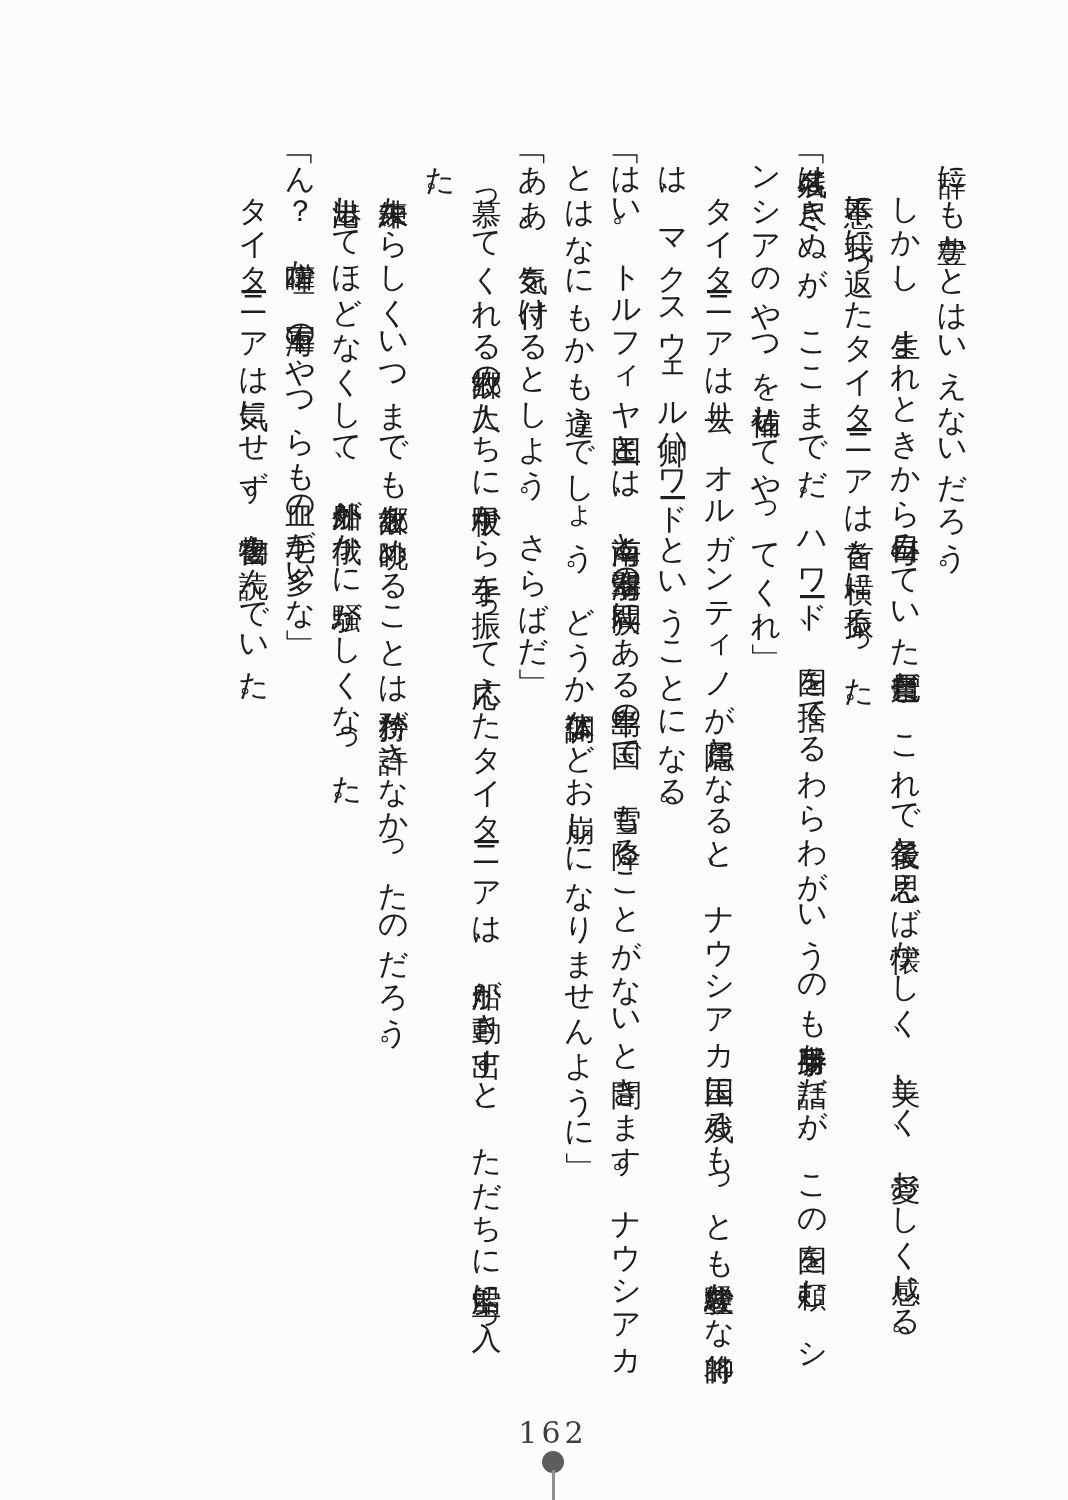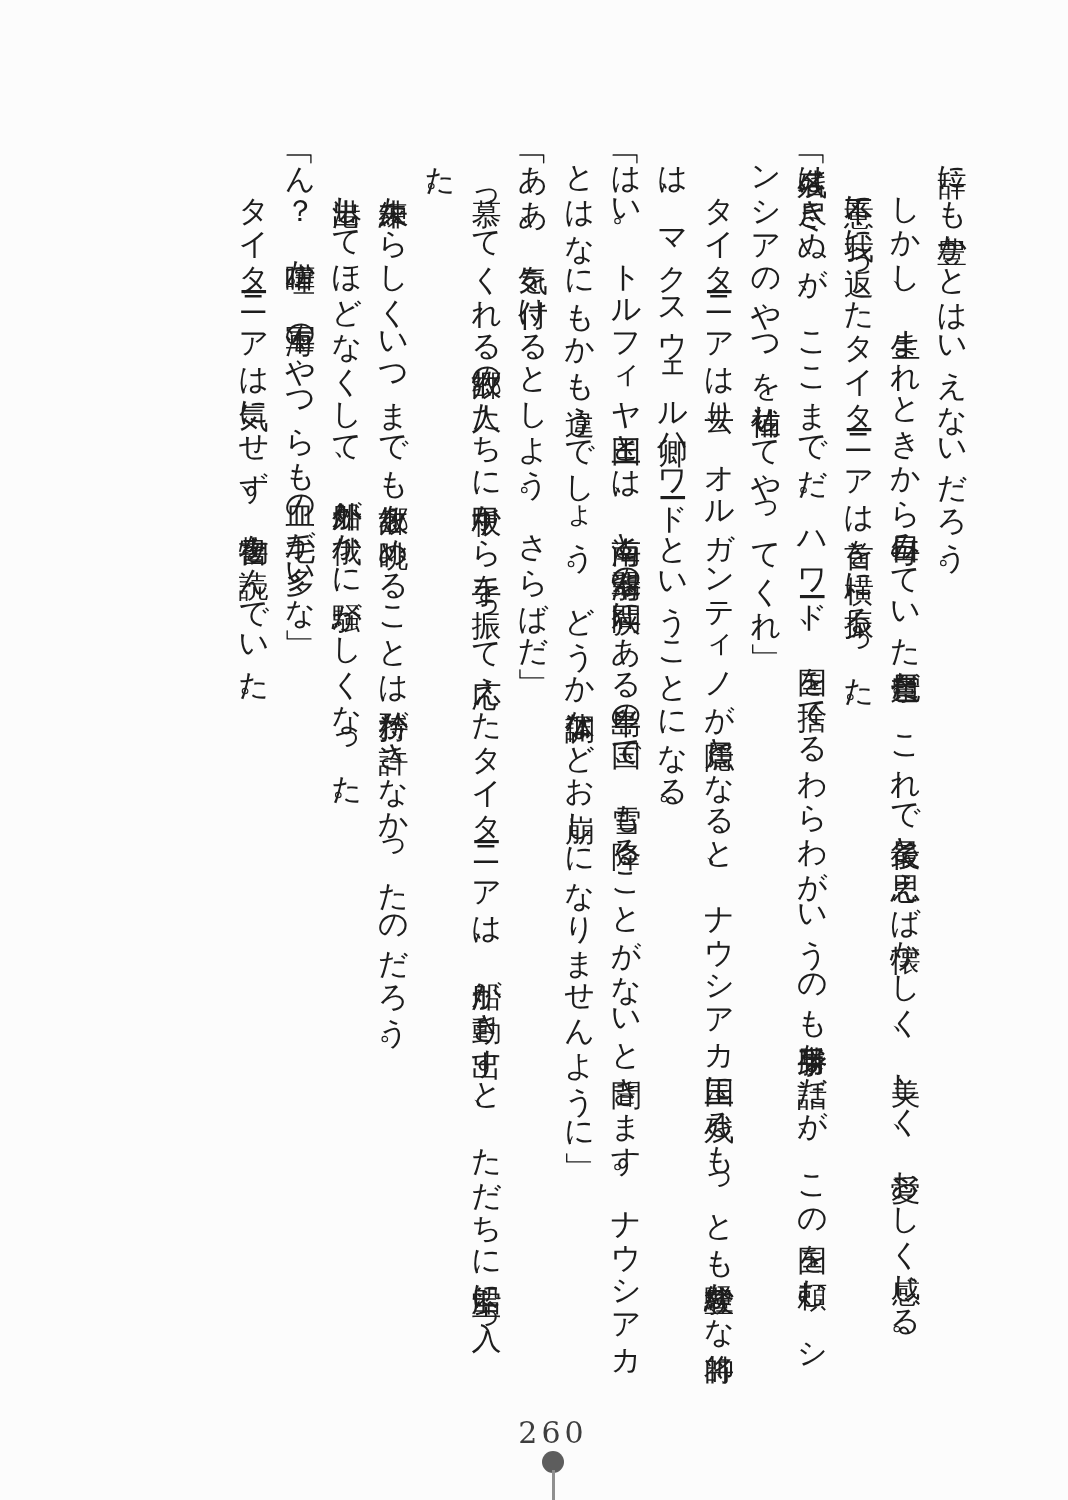--- a/index.html
+++ b/index.html
@@ -79,18 +79,18 @@
     <p class="indent">タイターニアは去り、オルガンティノが隠居となると、ナウシアカ王国に残るもっとも経験豊かな将帥は、マクスウェル卿ハワードということになる。</p>
     <p>「はい。トルフィヤ王国とは、南海と翡翠海の狭間にある半島の国で、雪も降ることがないと聞きます。ナウシアカとはなにもかも違うでしょう。どうか体調などお崩しになりませんように」</p>
     <p>「ああ、気を付けるとしよう。さらばだ」</p>
     <p class="indent">慕ってくれる故郷の人たちに甲板から手を振って応えたタイターニアは、船が動き出すと、ただちに船室に入った。</p>
     <p class="indent">未練たらしくいつまでも故郷を眺めることは矜持が許さなかったのだろう。</p>
     <p class="indent">出港してほどなくして、船外が俄かに騒がしくなった。</p>
     <p>「ん？　喧嘩か。海軍のやつらも血の毛が多いな」</p>
     <p class="indent">タイターニアは気にせず、書物を読んでいた。</p>
   </main>
 
-  <div class="page-number">260</div>
+  <div class="page-number">162</div>
 
   <div class="bookmark-dot"></div>
   <div class="bookmark-stem"></div>
 
 </div>
 
 </body></html>

